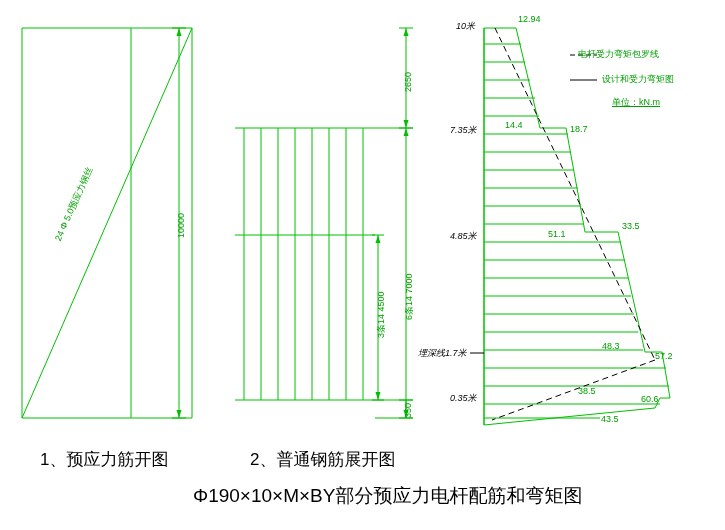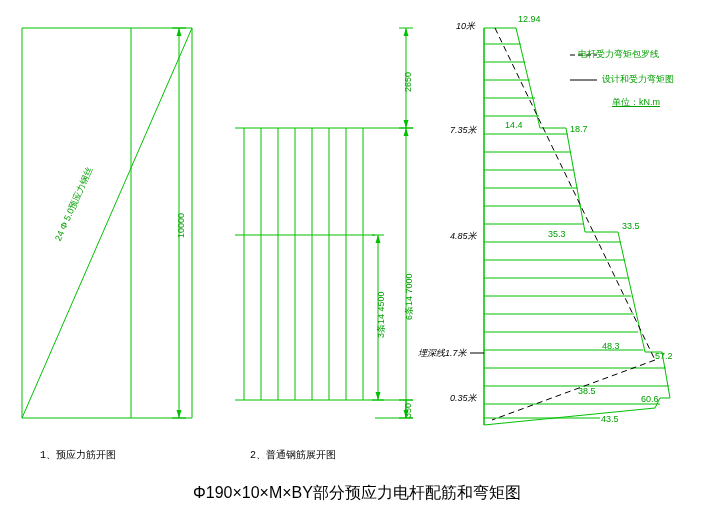--- a/index.html
+++ b/index.html
@@ -21,28 +21,27 @@
   }
   svg.drawing {
     position: absolute;
     left: 0;
     top: 0;
     width: 725px;
     height: 530px;
   }
   .cap {
     position: absolute;
-    font-size: 10px;
-    color: #000000;
-    white-space: nowrap;
-    font-family: Liberation Mono, monospace;
+    font-size: 17px;
+    color: #000000;
+    white-space: nowrap;
   }
   .title {
     position: absolute;
-    font-size: 16px;
+    font-size: 19px;
     color: #000000;
     white-space: nowrap;
   }
   .lbl {
     position: absolute;
     font-size: 9px;
     white-space: nowrap;
     color: #00a000;
   }
   .lbl.blk {
@@ -189,21 +188,21 @@
 
   <div class="lbl blk" style="left:456px; top:20px;">10米</div>
   <div class="lbl blk" style="left:450px; top:124px;">7.35米</div>
   <div class="lbl blk" style="left:450px; top:230px;">4.85米</div>
   <div class="lbl blk" style="left:418px; top:347px;">埋深线1.7米</div>
   <div class="lbl blk" style="left:450px; top:392px;">0.35米</div>
 
   <div class="lbl" style="left:518px; top:14px;">12.94</div>
   <div class="lbl" style="left:505px; top:120px;">14.4</div>
   <div class="lbl" style="left:570px; top:124px;">18.7</div>
-  <div class="lbl" style="left:548px; top:229px;">35.3</div>
+  <div class="lbl" style="left:548px; top:229px;">51.1</div>
   <div class="lbl" style="left:622px; top:221px;">33.5</div>
   <div class="lbl" style="left:602px; top:341px;text-align:center;">48.3</div>
   <div class="lbl" style="left:655px; top:351px;">57.2</div>
   <div class="lbl" style="left:578px; top:386px;">38.5</div>
   <div class="lbl" style="left:641px; top:394px;">60.6</div>
   <div class="lbl" style="left:601px; top:414px;">43.5</div>
 
   <div class="cap" style="left:40px; top:448px;">1、预应力筋开图</div>
   <div class="cap" style="left:250px; top:448px;">2、普通钢筋展开图</div>
 

